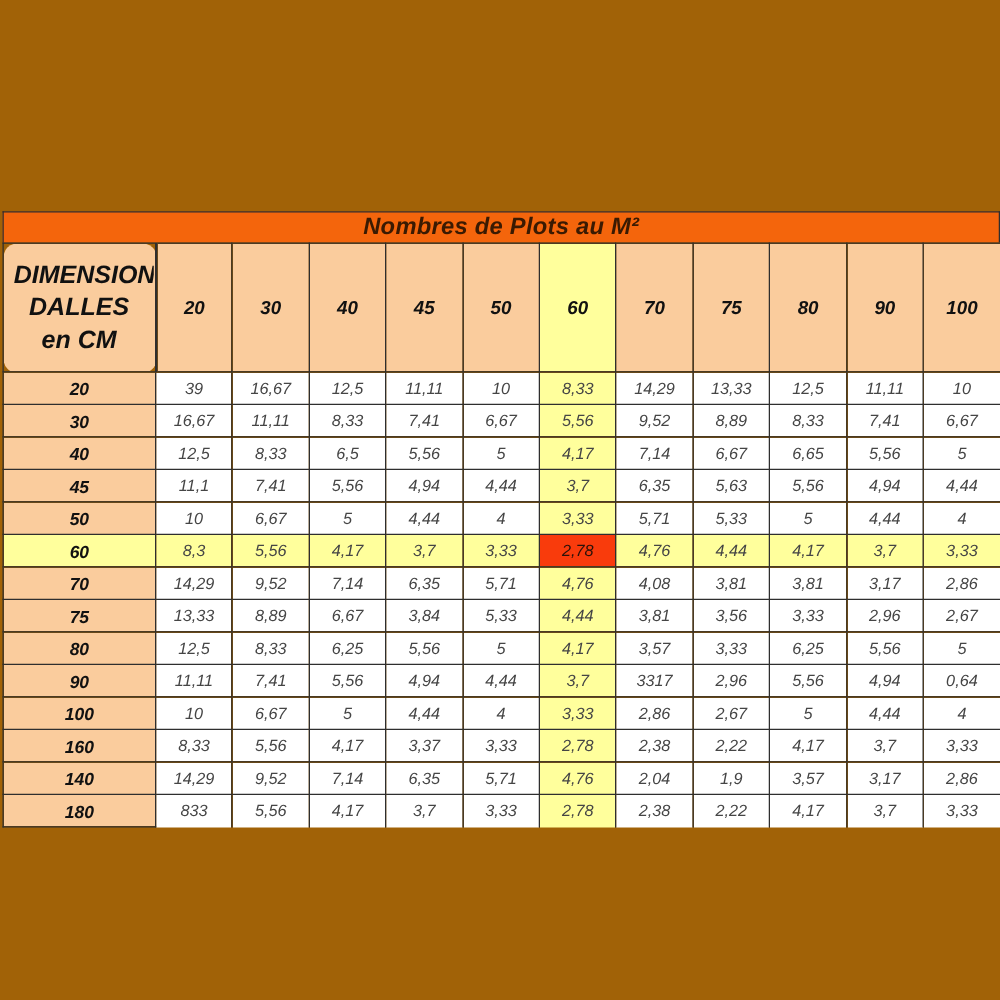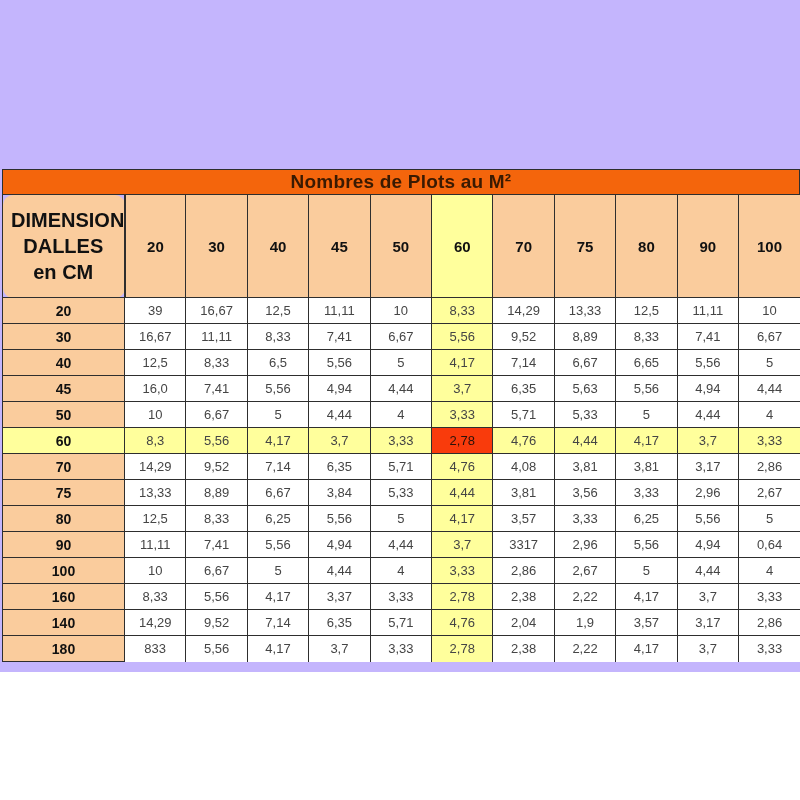--- a/index.html
+++ b/index.html
@@ -3,24 +3,25 @@
 <meta charset="utf-8">
 <style>
   html, body {
     margin: 0;
     padding: 0;
     background: #ffffff;
   }
   .page {
     position: relative;
     width: 800px;
-    height: 672px;
-    background: #c4b5fd;
+    height: 800px;
+    background: #a16207;
     overflow: hidden;
     font-family: "Liberation Sans", sans-serif;
+    font-style: italic;
   }
   .table-wrap {
     position: absolute;
     top: 169px;
     left: 2px;
     width: 798px;
   }
   .title-bar {
     box-sizing: border-box;
     height: 25px;
@@ -153,21 +154,21 @@
             <td>5</td>
             <td class="hl">4,17</td>
             <td>7,14</td>
             <td>6,67</td>
             <td>6,65</td>
             <td>5,56</td>
             <td>5</td>
           </tr>
           <tr>
             <th>45</th>
-            <td>16,0</td>
+            <td>11,1</td>
             <td>7,41</td>
             <td>5,56</td>
             <td>4,94</td>
             <td>4,44</td>
             <td class="hl">3,7</td>
             <td>6,35</td>
             <td>5,63</td>
             <td>5,56</td>
             <td>4,94</td>
             <td>4,44</td>

